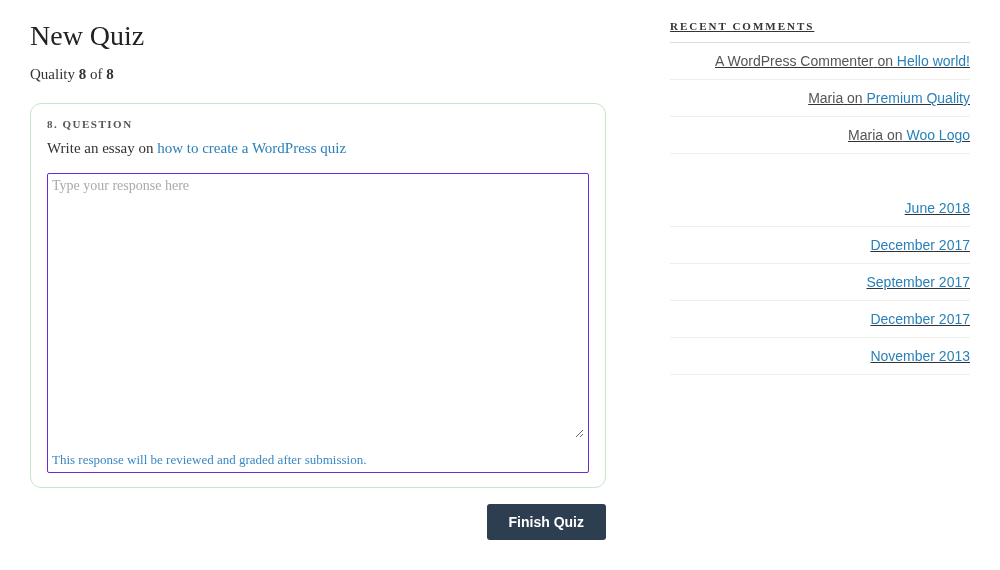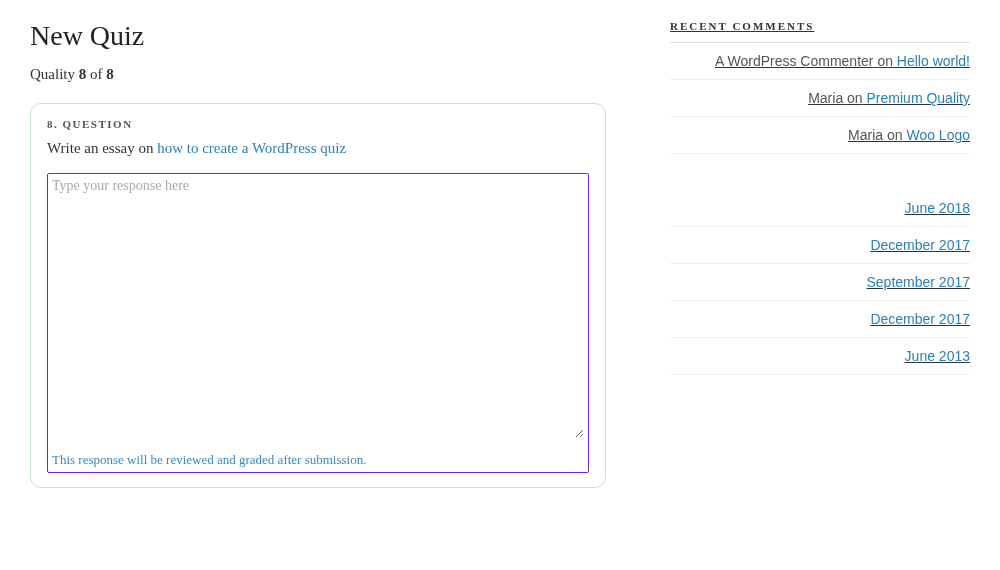--- a/index.html
+++ b/index.html
@@ -193,20 +193,23 @@
       <p class="question-text">
         <span>Write an essay on </span><a href="#">how to create a WordPress quiz</a>
       </p>
 
       <div class="textarea-wrapper">
         <textarea class="response-textarea" placeholder="Type your response here" style=""></textarea>
         <p class="review-note">This response will be reviewed and graded after submission.</p>
       </div>
     </div>
 
+    <div class="finish-btn-wrapper">
+      <button class="finish-button">Finish Quiz</button>
+    </div>
   </div>
 
   <div class="sidebar">
 
     <div class="sidebar-section">
       <h3 class="sidebar-heading">Recent Comments</h3>
       <ul class="sidebar-list" id="recent-comments-list">
       <li>
             <a href="#"><span class="comment-author">A WordPress Commenter</span> <span class="comment-on">on</span> Hello world!</a>
           </li>
@@ -227,18 +230,18 @@
           <li>
             <a href="#">December 2017</a>
           </li>
           <li>
             <a href="#">September 2017</a>
           </li>
           <li>
             <a href="#">December 2017</a>
           </li>
           <li>
-            <a href="#">June 2013</a>
+            <a href="#">November 2013</a>
           </li>
         </ul>
     </div>
   </div>
 </div>
 
 </body></html>

